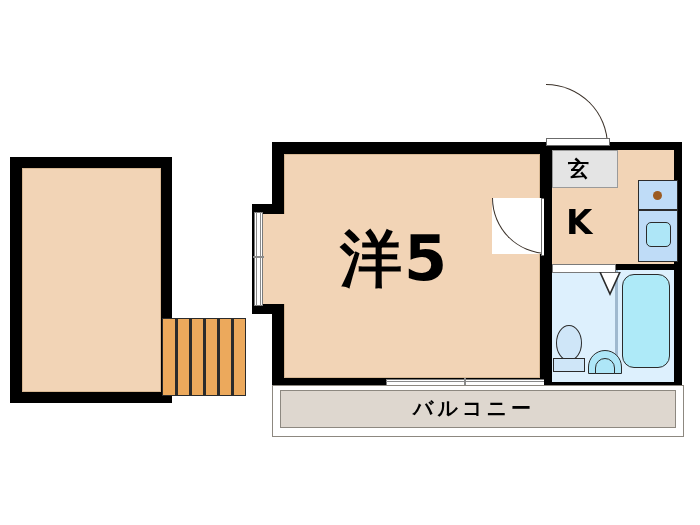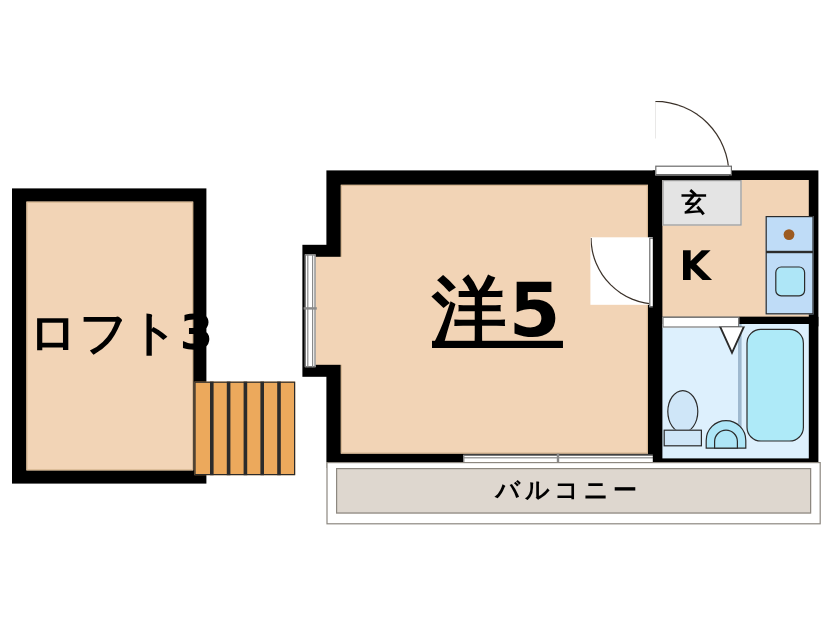--- a/index.html
+++ b/index.html
@@ -52,21 +52,20 @@
   .lbl-gen{font-size:21px;}
   .lbl-bal{font-size:20px;letter-spacing:4px;}
 </style>
 </head>
 <body>
 
 <div id="plan">
 
   <div class="abs wall" style="left:10px;top:157px;width:162px;height:246px;"></div>
   <div class="abs room roomline" style="left:22px;top:168px;width:139px;height:224px;"></div>
-  <div class="lbl lbl-loft" style="left:24px;top:258px;">ロフト3</div>
 
   <div class="abs stairs" style="left:162px;top:318px;width:84px;height:78px;"></div>
   <div class="abs step" style="left:175px;top:318px;width:3px;height:78px;"></div>
   <div class="abs step" style="left:189px;top:318px;width:3px;height:78px;"></div>
   <div class="abs step" style="left:203px;top:318px;width:3px;height:78px;"></div>
   <div class="abs step" style="left:217px;top:318px;width:3px;height:78px;"></div>
   <div class="abs step" style="left:231px;top:318px;width:3px;height:78px;"></div>
 
   <div class="abs wall" style="left:272px;top:142px;width:280px;height:248px;"></div>
 
@@ -74,21 +73,21 @@
 
   <div class="abs room roomline" style="left:284px;top:154px;width:256px;height:224px;"></div>
 
   <div class="abs room" style="left:262px;top:214px;width:26px;height:90px;"></div>
 
   <div class="abs winframe" style="left:254px;top:212px;width:9px;height:94px;"></div>
   <div class="abs winline" style="left:256px;top:212px;width:1px;height:94px;"></div>
   <div class="abs winline" style="left:260px;top:212px;width:1px;height:94px;"></div>
   <div class="abs winline" style="left:253px;top:256px;width:11px;height:2px;"></div>
 
-  <div class="lbl lbl-main" style="left:360px;top:228px;text-decoration:underline;">洋5</div>
+  <div class="lbl lbl-main" style="left:340px;top:228px;">洋5</div>
 
   <div class="abs white" style="left:492px;top:198px;width:56px;height:56px;"></div>
   <div class="abs arc arc-bl" style="left:492px;top:198px;width:56px;height:56px;"></div>
   <div class="abs doorleaf" style="left:541px;top:198px;width:8px;height:58px;"></div>
 
   <div class="abs winframe" style="left:386px;top:379px;width:160px;height:10px;"></div>
   <div class="abs winline" style="left:386px;top:381px;width:160px;height:1px;"></div>
   <div class="abs winline" style="left:386px;top:386px;width:160px;height:1px;"></div>
   <div class="abs winline" style="left:464px;top:378px;width:2px;height:11px;"></div>
 

